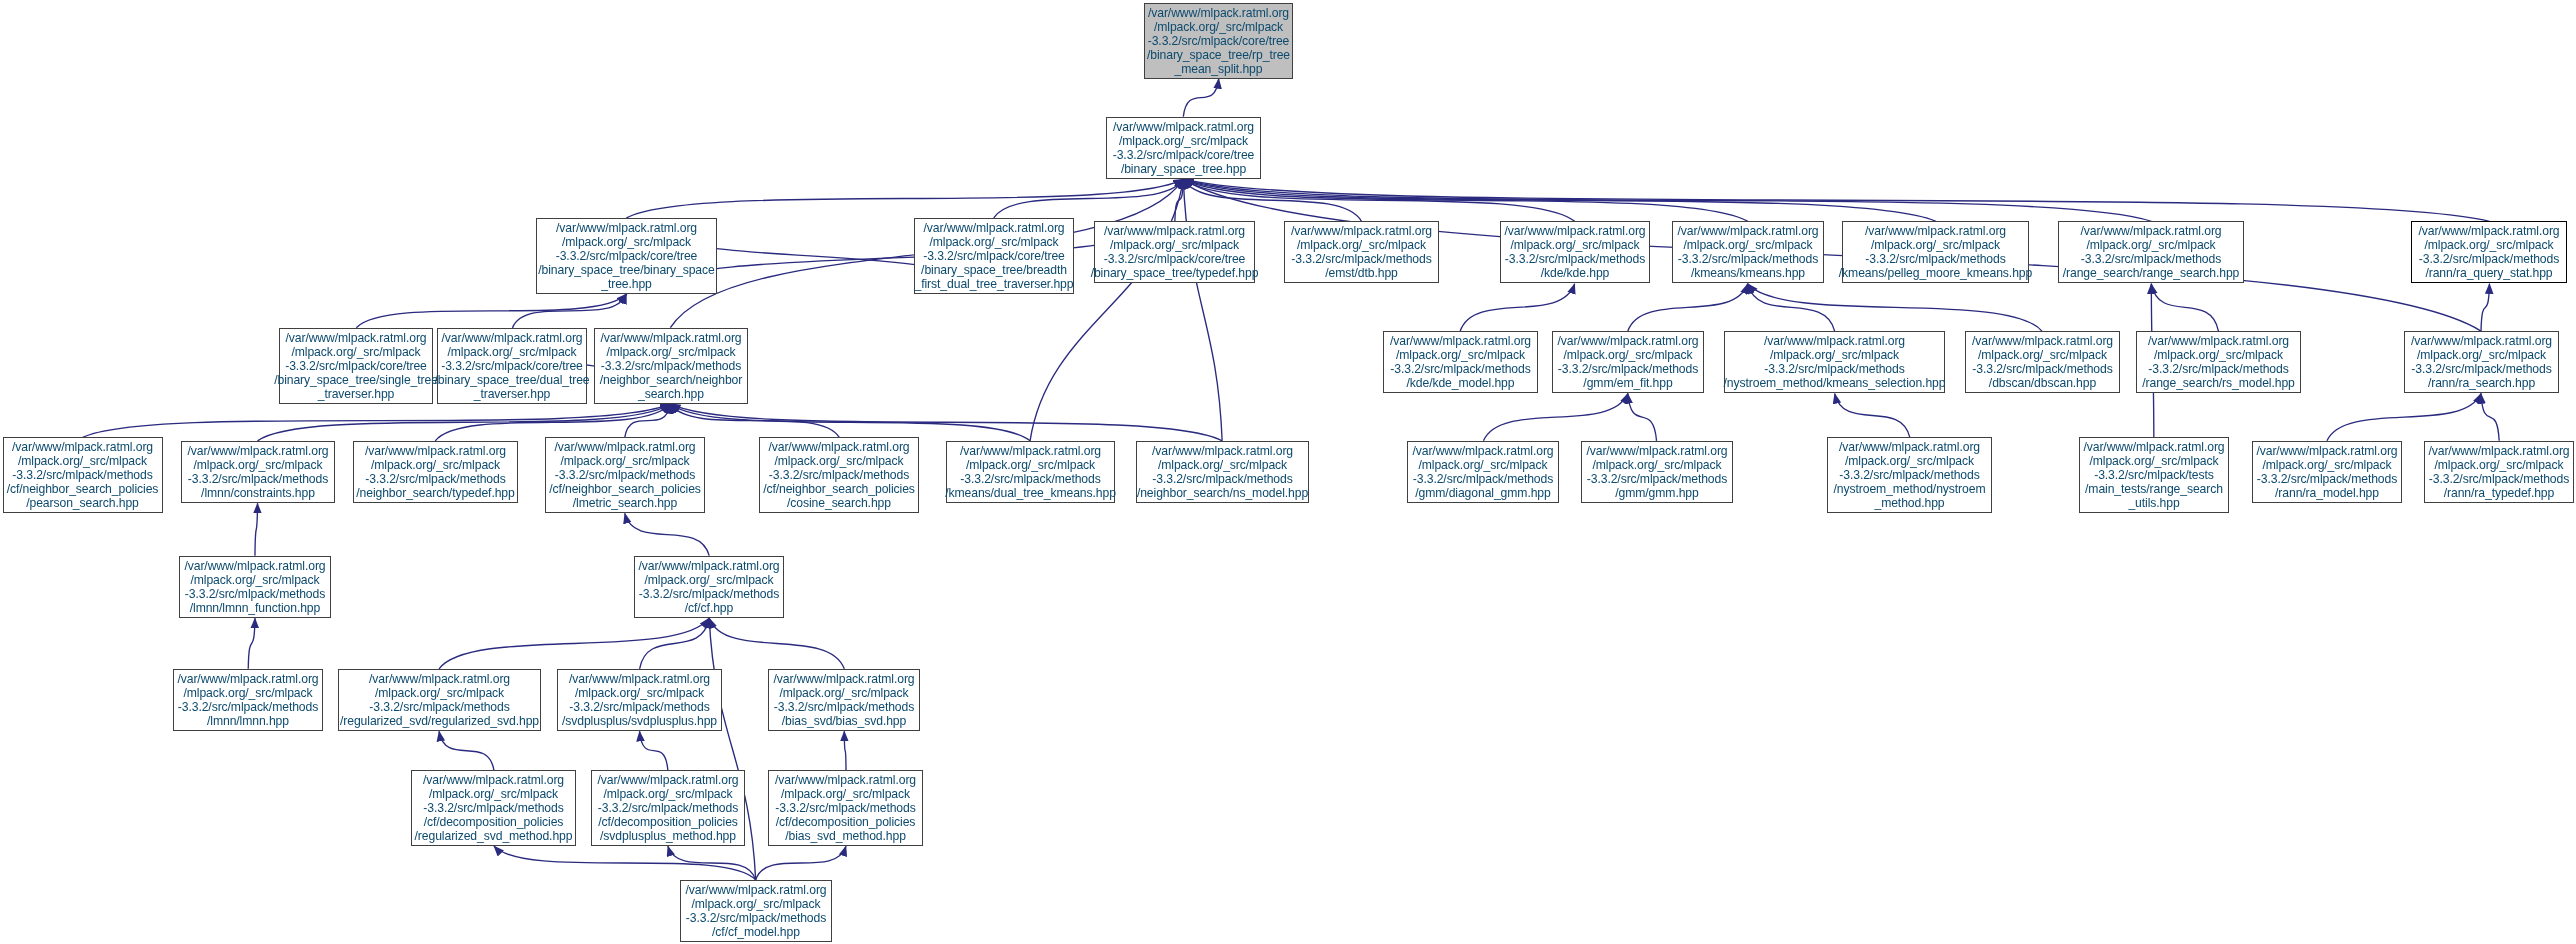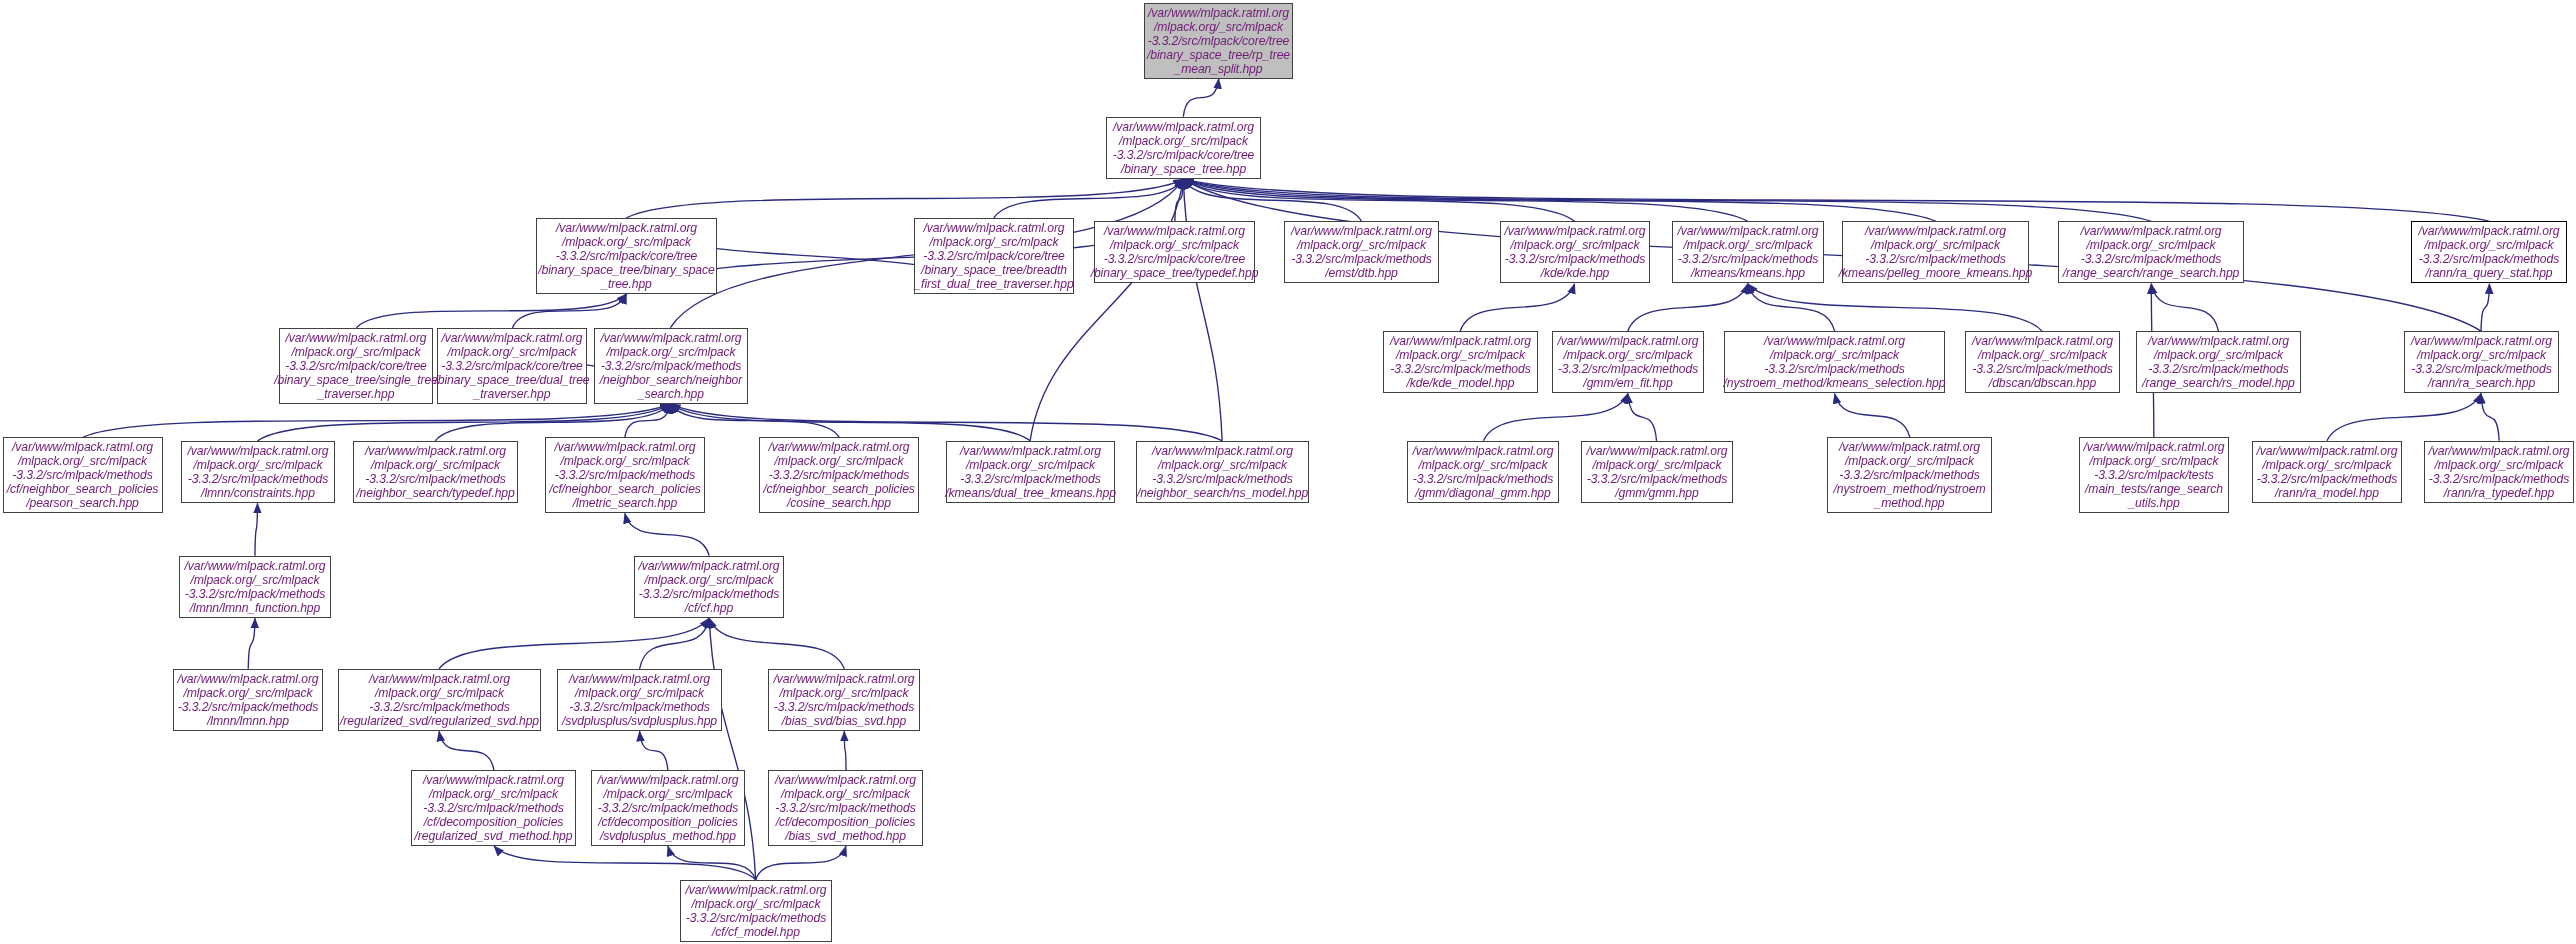--- a/index.html
+++ b/index.html
@@ -21,32 +21,31 @@
     top: 0;
     width: 2576px;
     height: 945px;
     pointer-events: none;
   }
   .node {
     position: absolute;
     box-sizing: border-box;
     border: 0.8px solid #000000;
     background: #ffffff;
-    color: #701a75;
+    color: #0c4a6e;
     display: flex;
     align-items: center;
     justify-content: center;
     text-align: center;
     font-size: 12.2px;
     line-height: 14px;
     white-space: pre-line;
     letter-spacing: -0.1px;
     padding: 0.8px 2.5px;
     z-index: 2;
-    font-style: italic;
   }
   .node.root {
     background: #bfbfbf;
     border: 1.7px solid #404040;
   }
   .node.thick {
     border: 1.7px solid #404040;
   }
 </style>
 </head>

